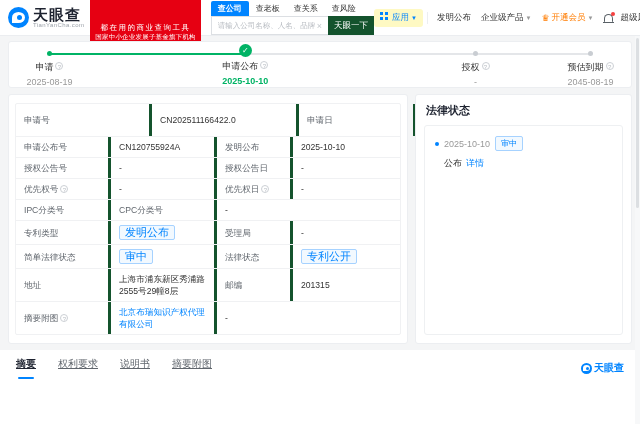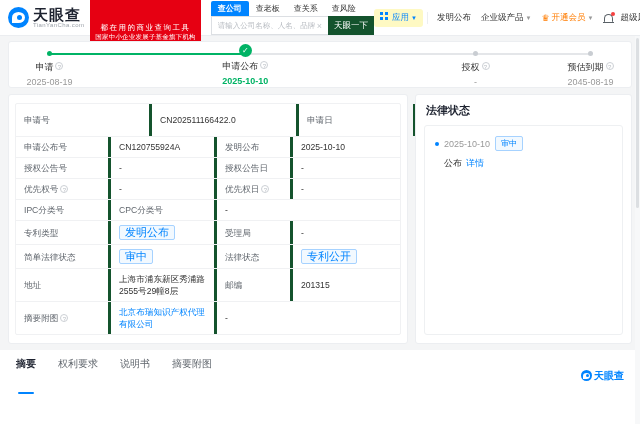--- a/index.html
+++ b/index.html
@@ -92,21 +92,21 @@
   .ls-item { font-size:9px; }
   .ls-row1 { display:flex; align-items:center; gap:5px; }
   .ls-bullet { width:4px; height:4px; border-radius:50%; background:#0084ff; flex:0 0 auto; }
   .ls-date { color:#999; }
   .badge.sm { font-size:8px; }
   .ls-row2 { margin:6px 0 0 9px; color:#333; display:flex; gap:4px; }
 
   
   .bottom { background:#fff; margin-top:6px; padding:7px 8px 10px; min-height:92px; }
   .dtabs { display:flex; align-items:center; padding:0 8px; }
-  .dtab { font-size:10px; color:#60666d; margin-right:22px; padding-bottom:23px; cursor:pointer; position:relative; }
+  .dtab { font-size:10px; color:#60666d; margin-right:22px; padding-bottom:8px; cursor:pointer; position:relative;text-decoration:underline; }
   .dtab.active { color:#1e2330; font-weight:bold; }
   .dtab.active::after { content:""; position:absolute; left:2px; right:2px; bottom:0; height:2px;
     background:#0084ff; border-radius:1px; }
   .wm { margin-left:auto; display:flex; align-items:center; gap:2px; cursor:default; }
   .wm .eye { width:11px; height:11px; }
   .wm .eye::before { left:2px; top:2.5px; width:7px; height:6px; }
   .wm .eye::after { left:4.5px; top:4px; width:3px; height:3px; }
   .wm-txt { color:#0084ff; font-size:10px; font-weight:bold; }
 
   

